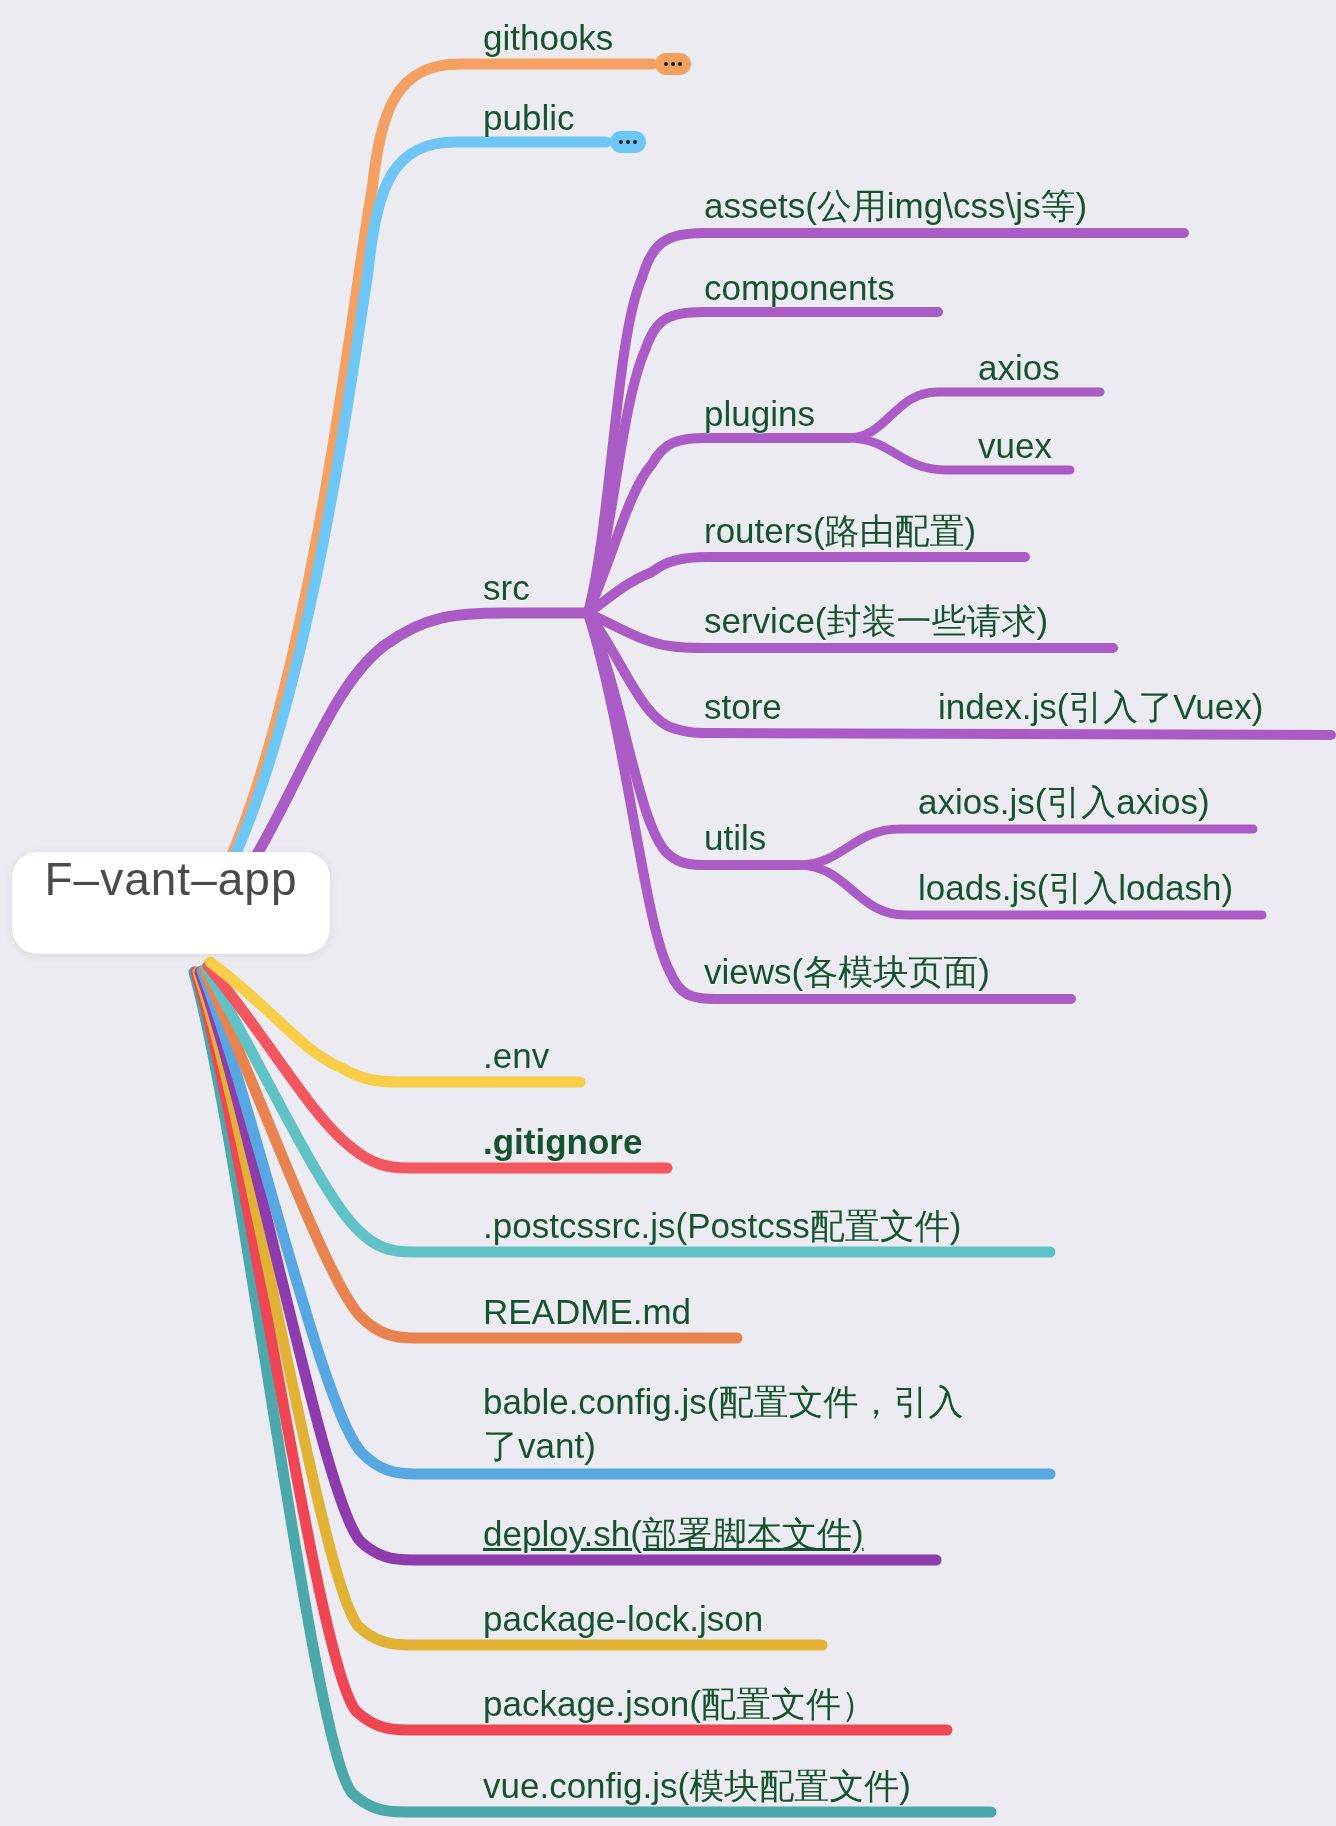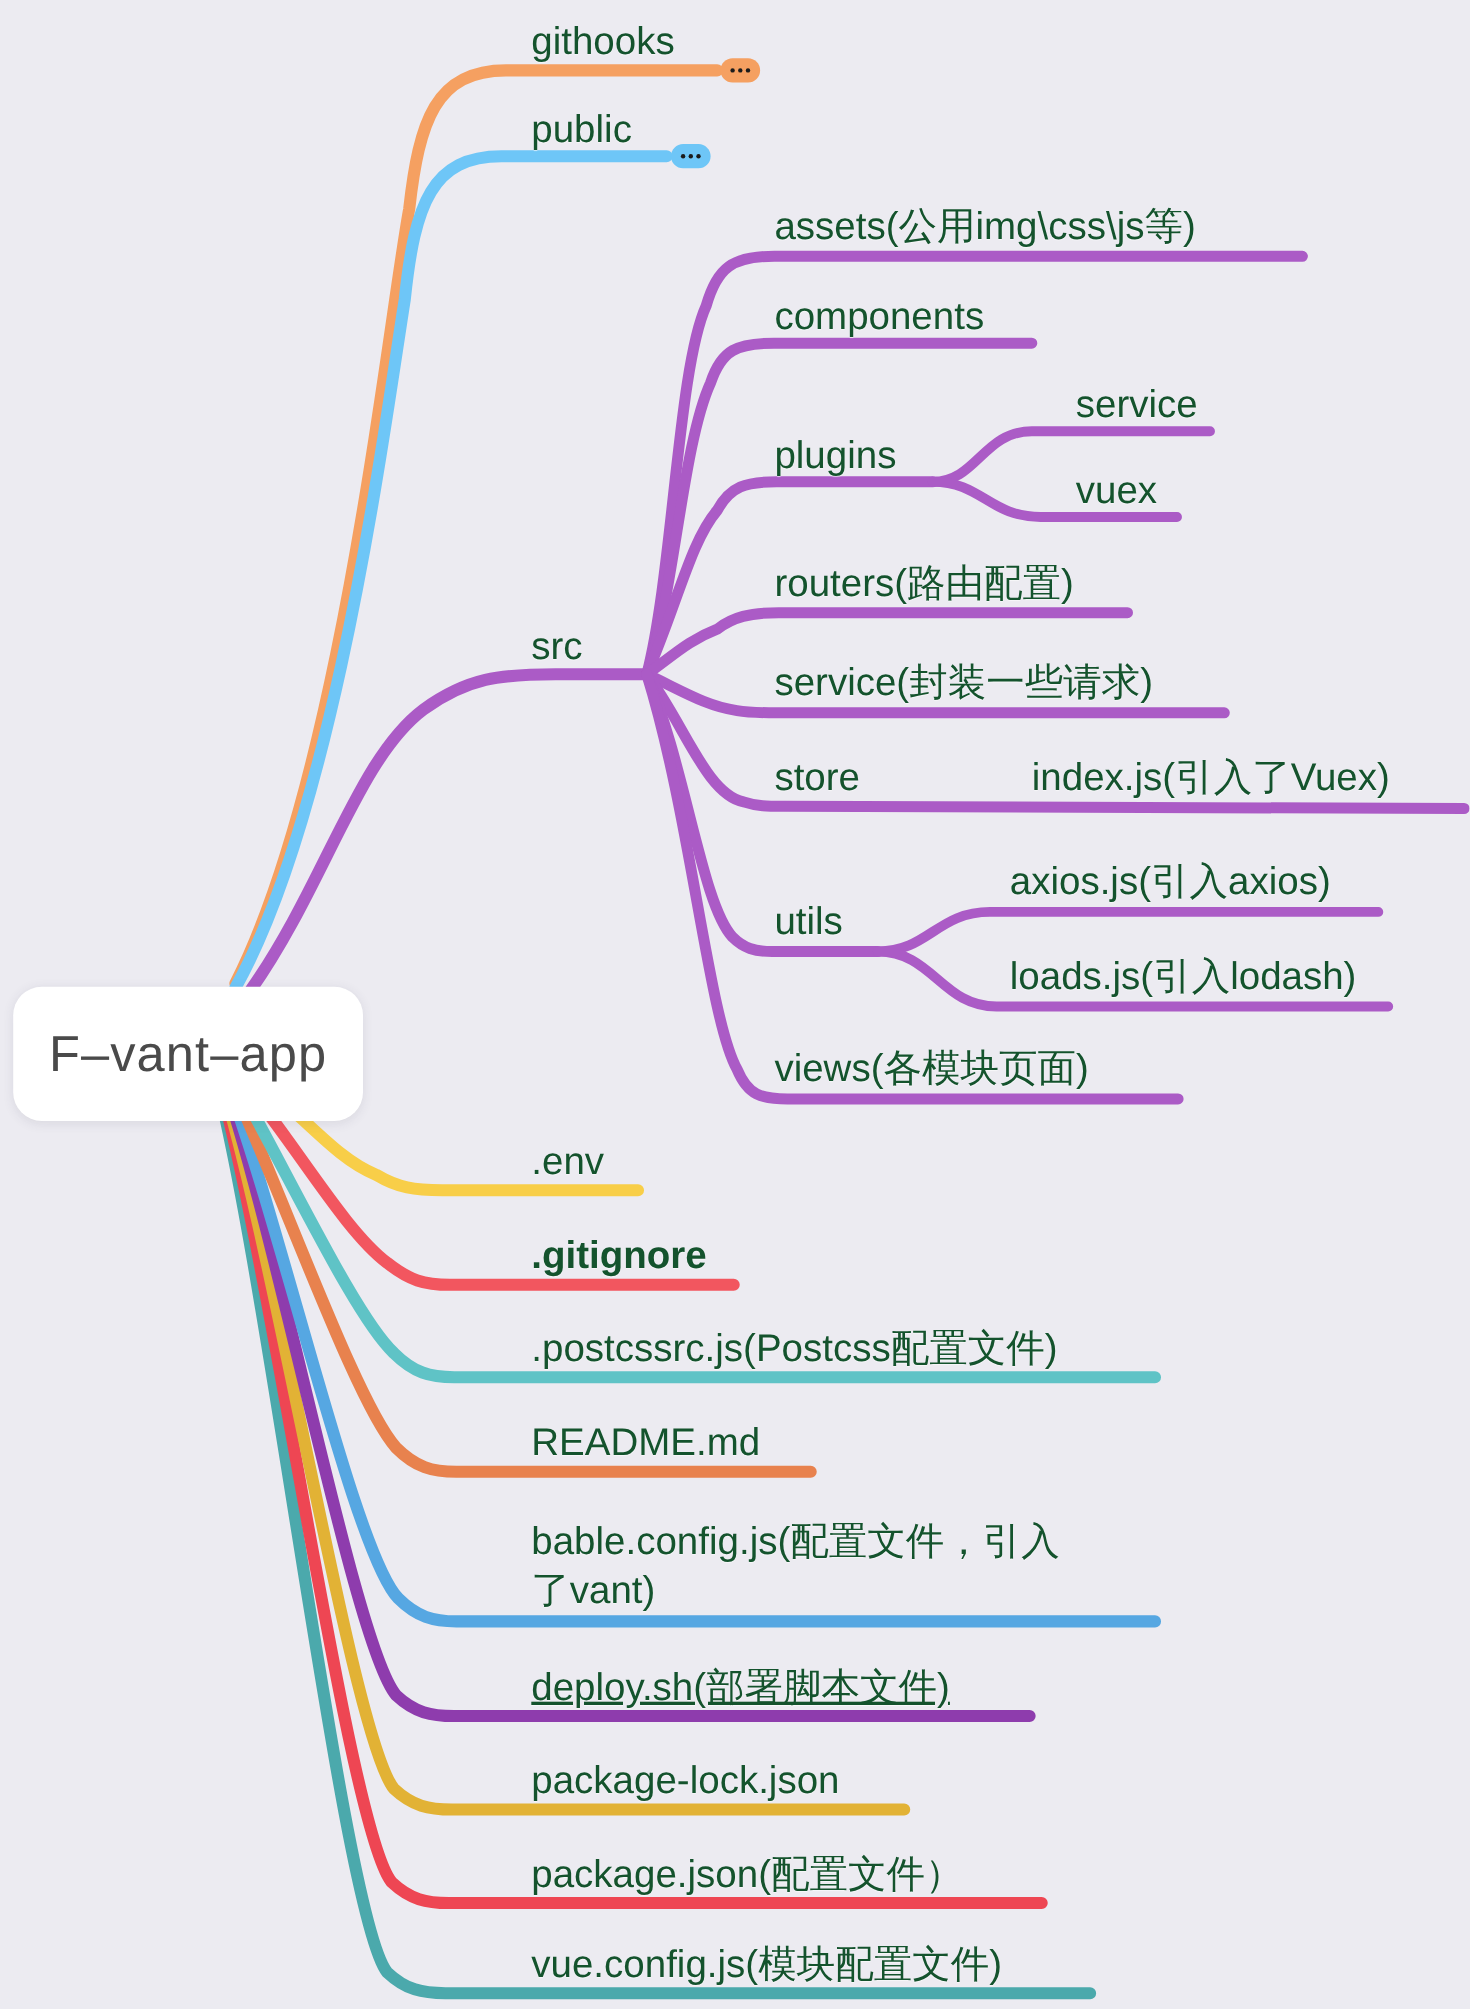--- a/index.html
+++ b/index.html
@@ -16,25 +16,25 @@
     font-size:35px;
     line-height:1.25;
     color:#14532d;
     white-space:nowrap;
     text-shadow:0 1px 1px rgba(255,255,255,0.6);
   }
   .label.wrap{white-space:normal;}
   .root-node{
     position:absolute;
     left:12px;top:852px;
-    width:318px;height:122px;
+    width:318px;height:102px;
     background:#FFFFFF;
     border-radius:26px;
     box-shadow:0 2px 10px rgba(60,60,90,0.10);
-    display:flex;align-items:center;justify-content:center;margin-top:45px;
+    display:flex;justify-content:center;
   }
   .root-node .root-label{
     font-size:46px;
     color:#4A4A4A;
     letter-spacing:1px;
   }
   .pill{
     position:absolute;
     width:36px;height:22px;
     border-radius:11px;
@@ -93,21 +93,21 @@
   <div class="label" style="left:483px;top:96px;">public</div>
   <div class="pill pill-public">
     <span class="dot"></span>
       <span class="dot"></span>
       <span class="dot"></span>
   </div>
   <div class="label" style="left:483px;top:566px;">src</div>
 
   <div class="label" style="left:704px;top:184px;">assets(公用img\css\js等)</div>
   <div class="label" style="left:704px;top:266px;">components</div>
-  <div class="label" style="left:978px;top:346px;">service</div>
+  <div class="label" style="left:978px;top:346px;">axios</div>
   <div class="label" style="left:704px;top:392px;">plugins</div>
   <div class="label" style="left:978px;top:424px;">vuex</div>
   <div class="label" style="left:704px;top:599px;">service(封装一些请求)</div>
   <div class="label" style="left:704px;top:509px;">routers(路由配置)</div>
   <div class="label" style="left:704px;top:685px;">store</div>
   <div class="label" style="left:938px;top:685px;">index.js(引入了Vuex)</div>
   <div class="label" style="left:918px;top:780px;">axios.js(引入axios)</div>
   <div class="label" style="left:704px;top:816px;">utils</div>
   <div class="label" style="left:918px;top:866px;">loads.js(引入lodash)</div>
   <div class="label" style="left:704px;top:950px;">views(各模块页面)</div>

